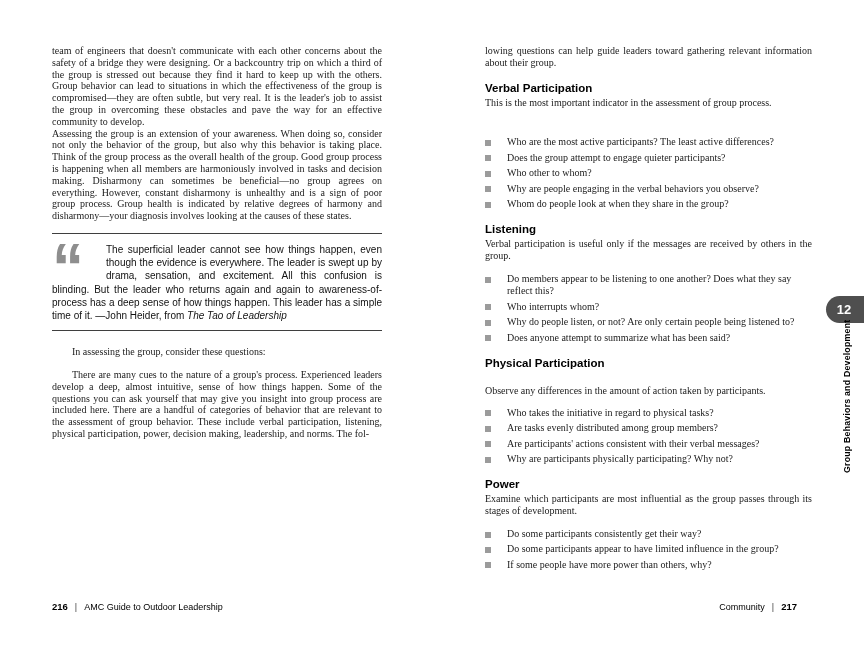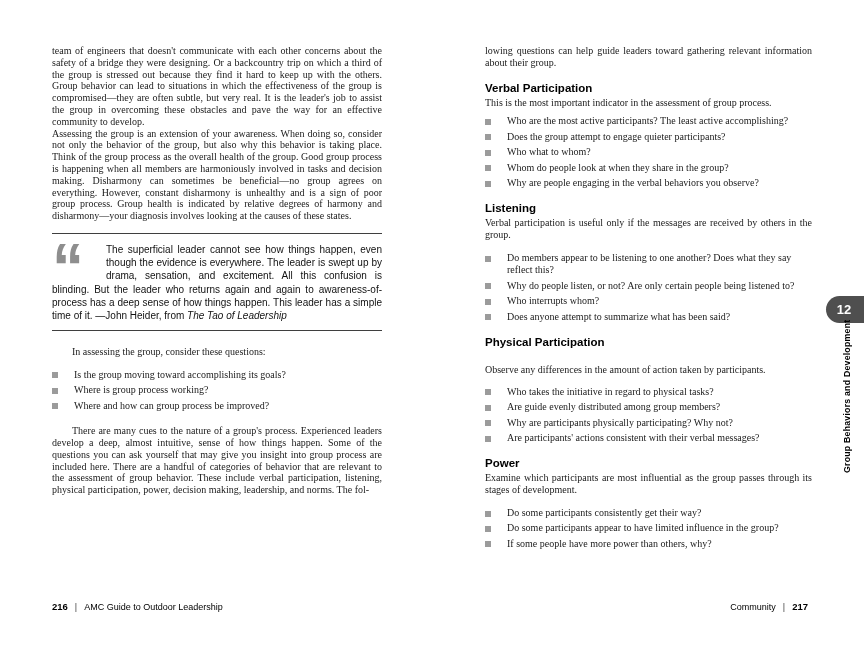--- a/index.html
+++ b/index.html
@@ -41,21 +41,21 @@
     font-size:10px;line-height:12.4px;
   }
   ul.bullets li::before{
     content:"";position:absolute;left:0;top:3.5px;width:6px;height:6px;background:#9b9b9b;
   }
   .closing{margin-top:10px;}
   .footer{
     position:absolute;top:601px;font-family:"Liberation Sans", sans-serif;font-size:9px;color:#000;
   }
   .footer-left{left:0;}
-  .footer-right{right:4px;text-align:right;}
+  .footer-right{right:15px;text-align:right;}
   .footer .pg{font-weight:bold;font-size:9.5px;}
   .footer .sep{color:#444;margin:0 7px;font-weight:normal;}
   .section-intro{margin-bottom:11px;}
   .chapter-tab{
     position:absolute;right:0;top:296px;width:38px;height:27px;
     background:#4f4f4f;border-radius:14px 0 0 14px;
     color:#ffffff;font-family:"Liberation Sans", sans-serif;font-weight:bold;font-size:13px;
     display:flex;align-items:center;justify-content:center;padding-right:2px;box-sizing:border-box;
   }
   .chapter-label{
@@ -75,62 +75,57 @@
 
     <p class="body jp">Assessing the group is an extension of your awareness. When doing so, consider not only the behavior of the group, but also why this behavior is taking place. Think of the group process as the overall health of the group. Good group process is happening when all members are harmoniously involved in tasks and decision making. Disharmony can sometimes be beneficial—no group agrees on everything. However, constant disharmony is unhealthy and is a sign of poor group process. Group health is indicated by relative degrees of harmony and disharmony—your diagnosis involves looking at the causes of these states.</p>
 
     <figure class="quote-block" style="margin-left:0;margin-right:0;">
       <span class="quote-mark">“</span>
       <p class="quote-text"><span>The superficial leader cannot see how things happen, even though the evidence is everywhere. The leader is swept up by drama, sensation, and excitement. All this confusion is blinding. But the leader who returns again and again to awareness-of-process has a deep sense of how things happen. This leader has a simple time of it. </span><span>—John Heider, from </span><i>The Tao of Leadership</i></p>
     </figure>
 
     <p class="body indent lead-in">In assessing the group, consider these questions:</p>
 
-    <ul class="bullets">
-      <li>Is the group moving toward accomplishing its goals?</li>
-      <li>Where is group process working?</li>
-      <li>Where and how can group process be improved?</li>
-    </ul>
 
     <p class="body jp indent closing">There are many cues to the nature of a group's process. Experienced leaders develop a deep, almost intuitive, sense of how things happen. Some of the questions you can ask yourself that may give you insight into group process are included here. There are a handful of categories of behavior that are relevant to the assessment of group behavior. These include verbal participation, listening, physical participation, power, decision making, leadership, and norms. The fol-</p>
 
     <div class="footer footer-left">
       <span class="pg">216</span><span class="sep">|</span><span class="ft">AMC Guide to Outdoor Leadership</span>
     </div>
   </section>
 
   <section class="page page-right page-pad">
     <p class="body jp">lowing questions can help guide leaders toward gathering relevant information about their group.</p>
 
     <h2 class="heading">Verbal Participation</h2>
-    <p class="body jp section-intro" style="margin-bottom:7px;">This is the most important indicator in the assessment of group process.</p>
+    <p class="body jp section-intro" style="margin-bottom:28px;">This is the most important indicator in the assessment of group process.</p>
     <ul class="bullets">
-      <li>Who are the most active participants? The least active accomplishing?</li>
+      <li>Who are the most active participants? The least active differences?</li>
       <li>Does the group attempt to engage quieter participants?</li>
-      <li>Who what to whom?</li>
+      <li>Who other to whom?</li>
+      <li>Why are people engaging in the verbal behaviors you observe?</li>
       <li>Whom do people look at when they share in the group?</li>
-      <li>Why are people engaging in the verbal behaviors you observe?</li>
     </ul>
 
     <h2 class="heading">Listening</h2>
     <p class="body jp section-intro">Verbal participation is useful only if the messages are received by others in the group.</p>
     <ul class="bullets">
       <li>Do members appear to be listening to one another? Does what they say reflect this?</li>
+      <li>Who interrupts whom?</li>
       <li>Why do people listen, or not? Are only certain people being listened to?</li>
-      <li>Who interrupts whom?</li>
       <li>Does anyone attempt to summarize what has been said?</li>
     </ul>
 
     <h2 class="heading">Physical Participation</h2>
     <p class="body jp section-intro" style="margin-bottom:10px;margin-top:16px;">Observe any differences in the amount of action taken by participants.</p>
     <ul class="bullets">
       <li>Who takes the initiative in regard to physical tasks?</li>
-      <li>Are guide evenly distributed among group members?</li>
+      <li>Are tasks evenly distributed among group members?</li>
+      <li>Are participants' actions consistent with their verbal messages?</li>
       <li>Why are participants physically participating? Why not?</li>
-      <li>Are participants' actions consistent with their verbal messages?</li>
     </ul>
 
     <h2 class="heading">Power</h2>
     <p class="body jp section-intro">Examine which participants are most influential as the group passes through its stages of development.</p>
     <ul class="bullets">
       <li>Do some participants consistently get their way?</li>
       <li>Do some participants appear to have limited influence in the group?</li>
       <li>If some people have more power than others, why?</li>
     </ul>
 

